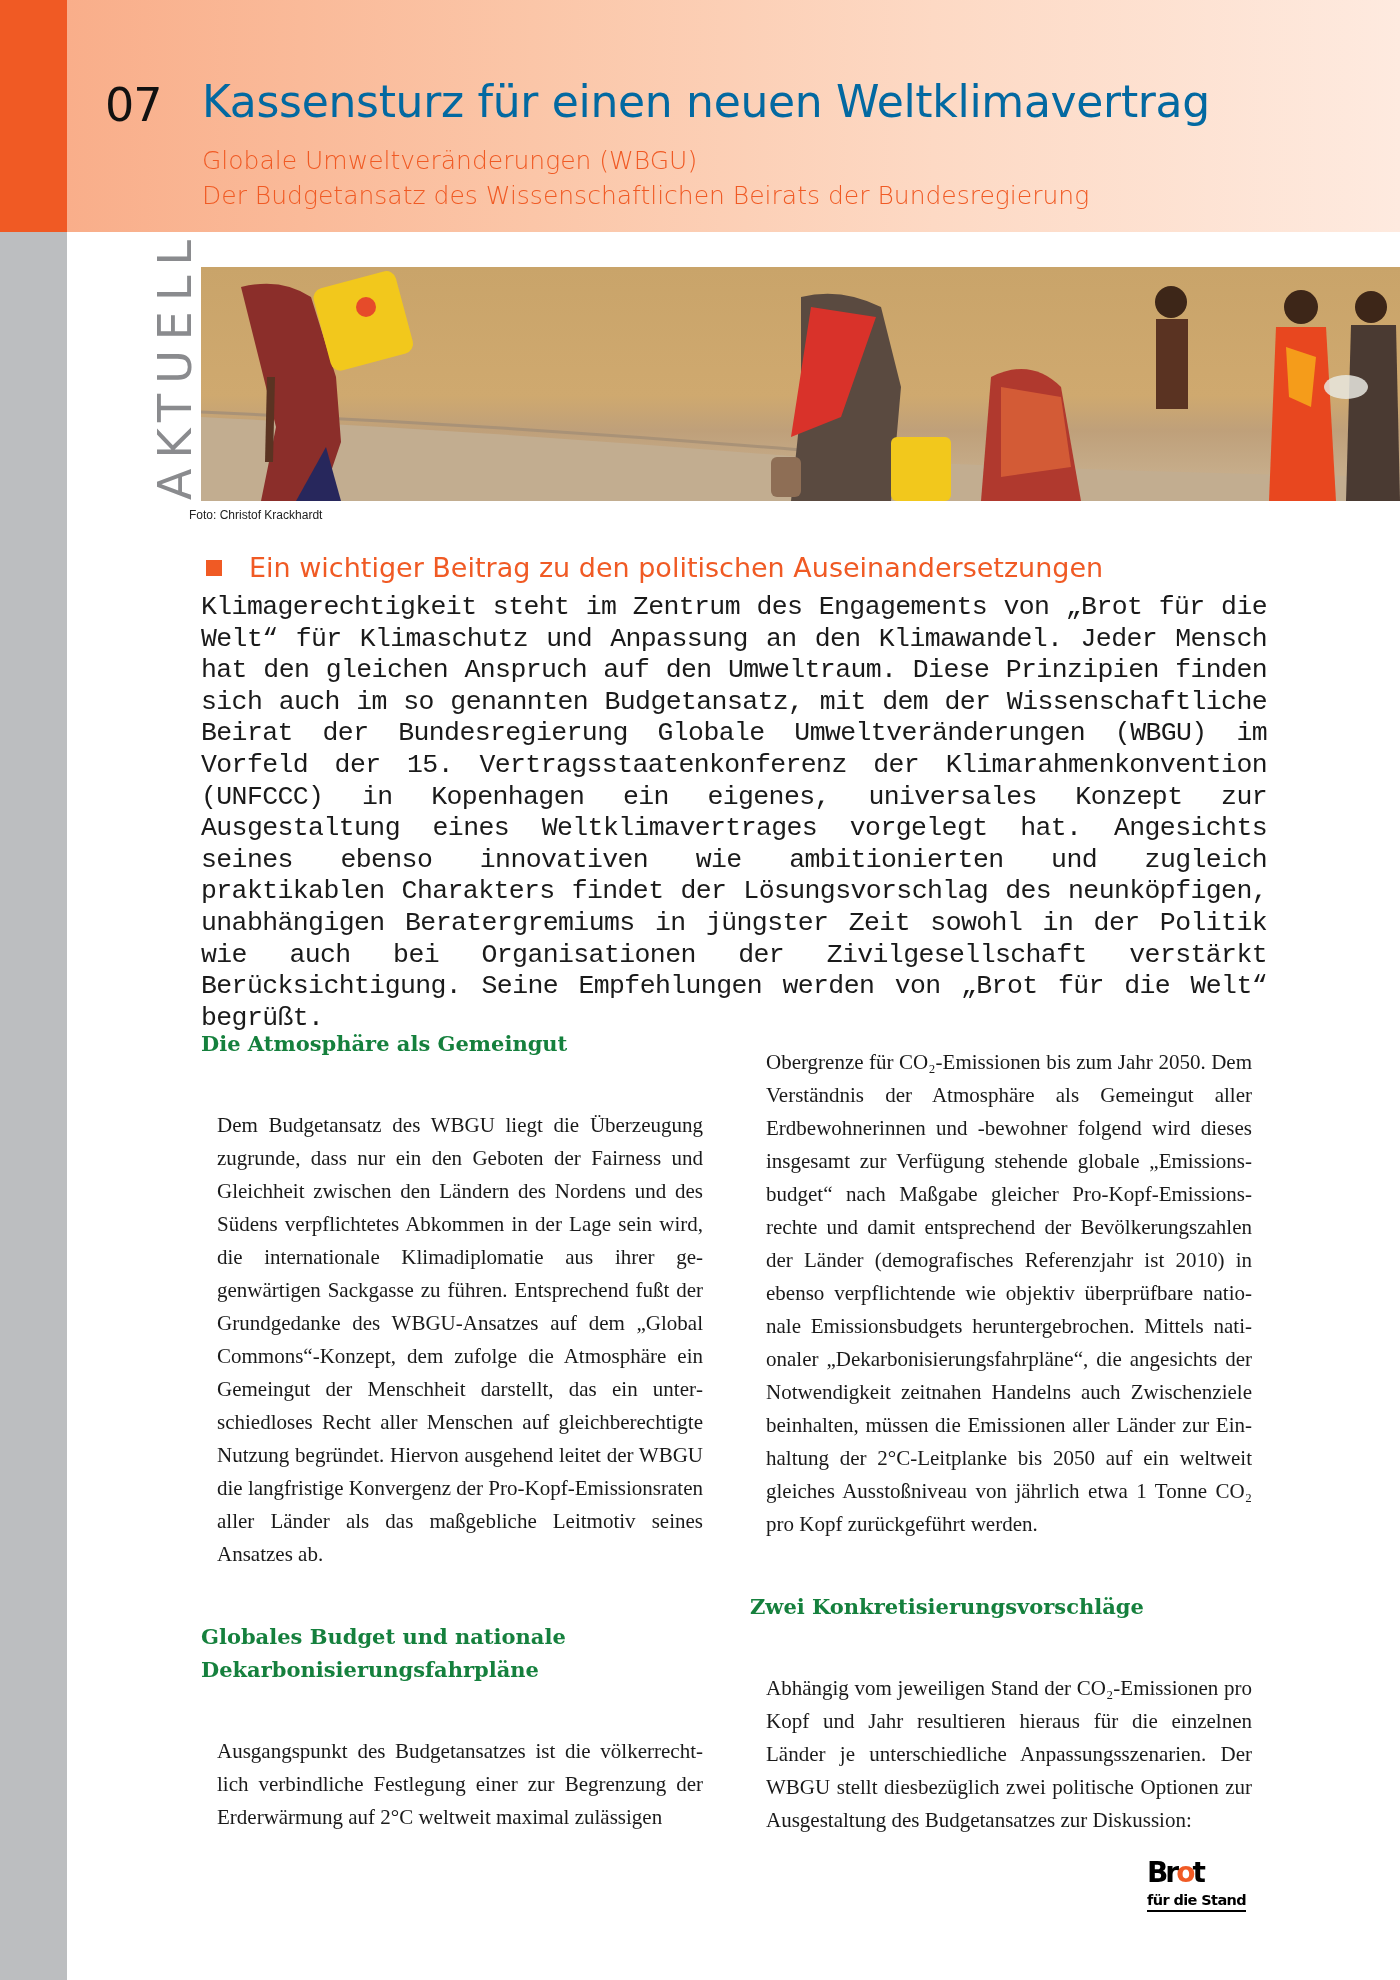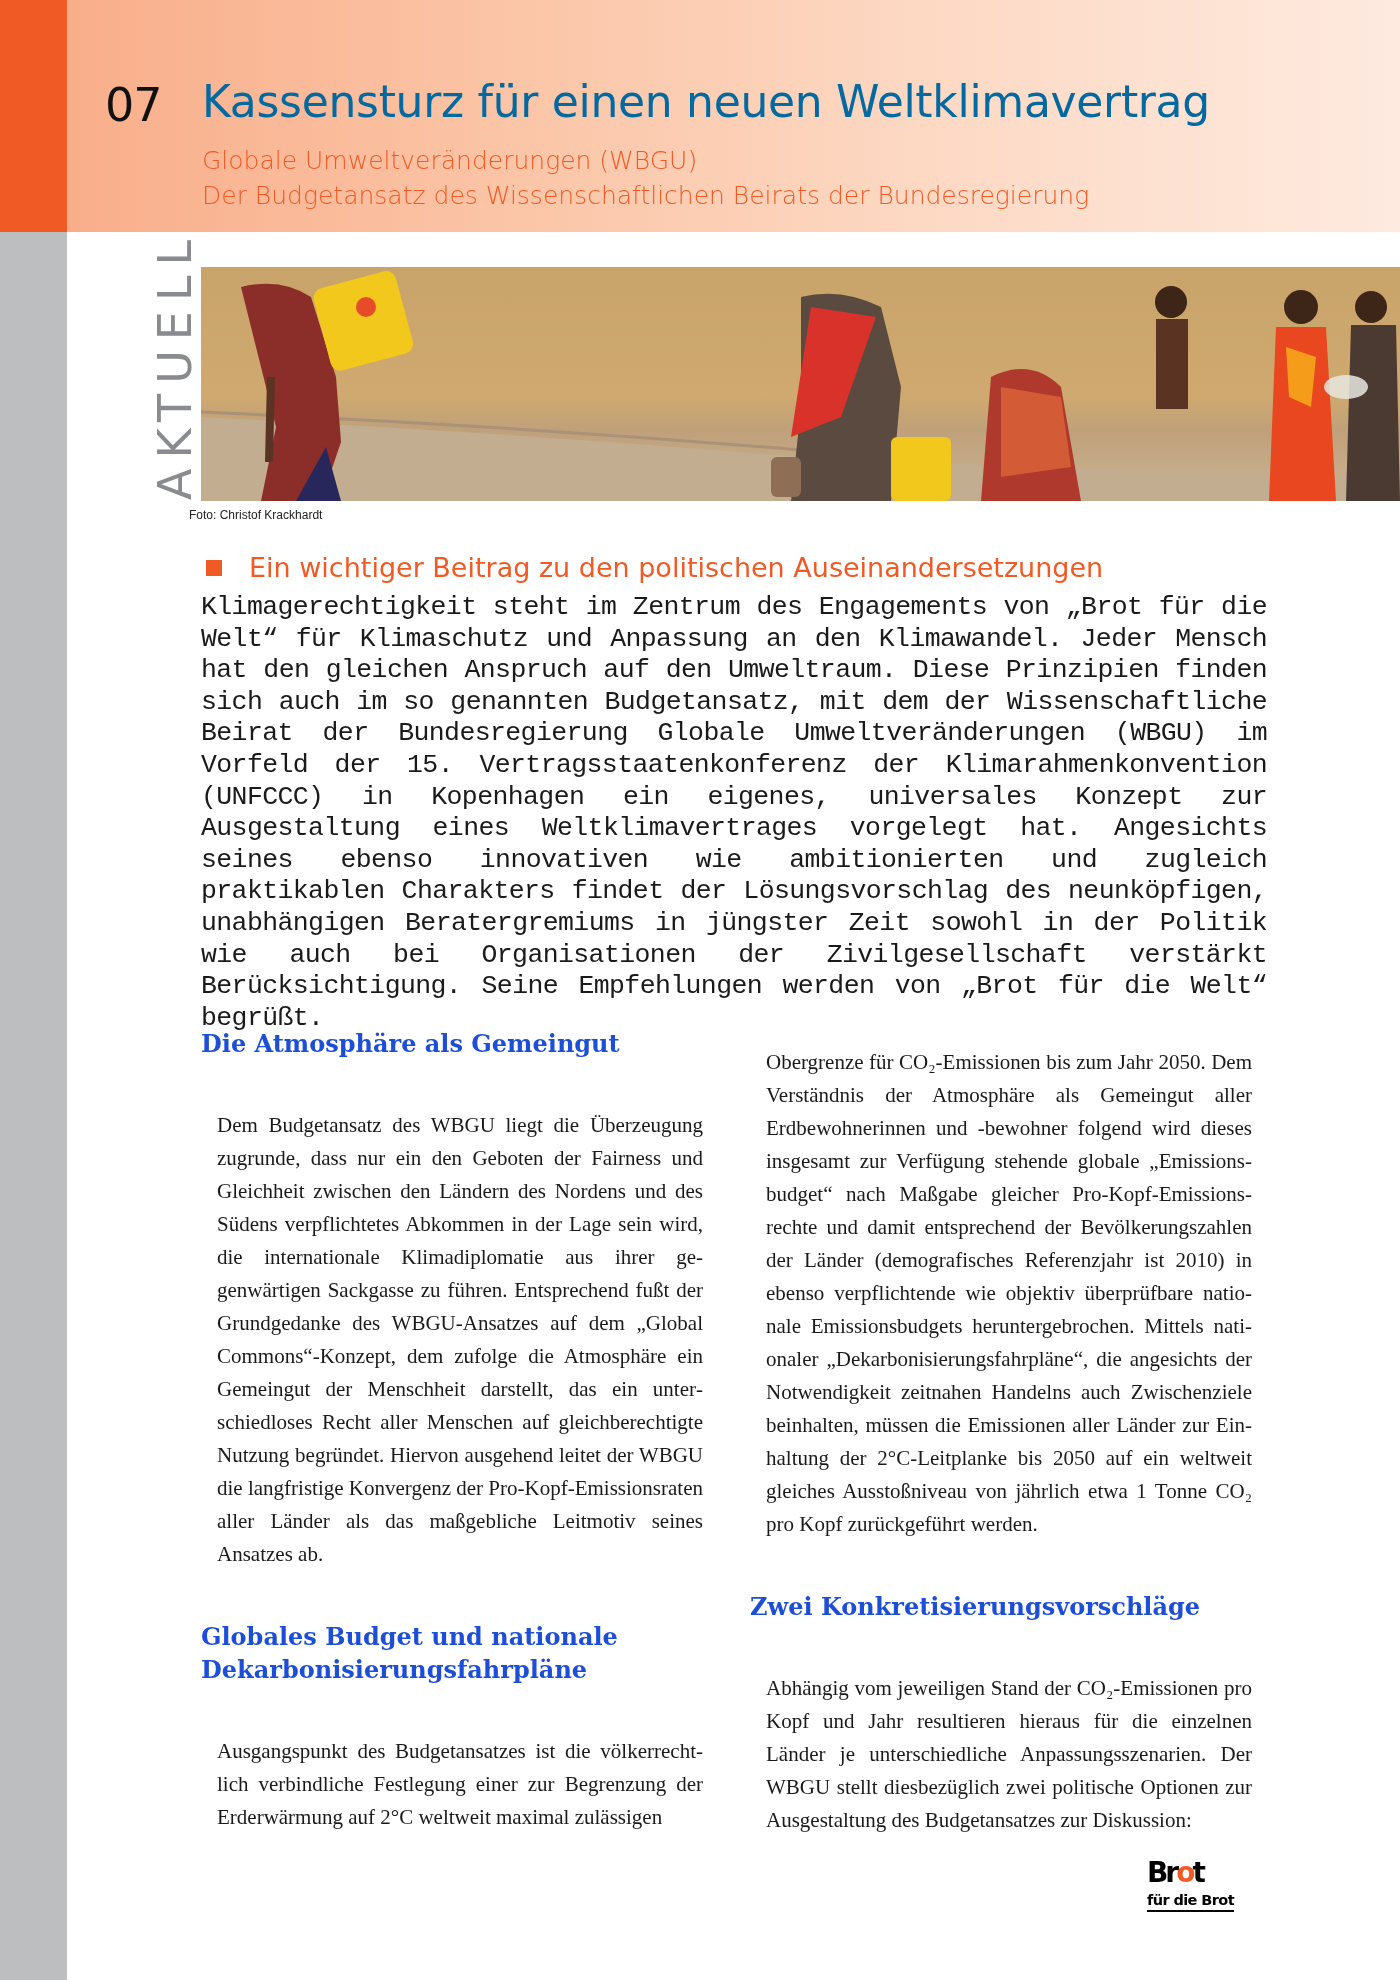--- a/index.html
+++ b/index.html
@@ -63,22 +63,22 @@
   }
   
   .col {
     position: absolute; top: 1027px; width: 518px;
     font-family: "Liberation Serif", serif; font-size: 21px; line-height: 33px;
     text-align: justify; color: #1a1a1a;
   }
   .col-left { left: 201px; }
   .col-right { left: 750px; top: 1030px; }
   .col h3 {
-    margin: 0; font-family: "DejaVu Serif", serif; font-weight: bold; font-size: 24px; line-height: 33px;
-    text-align: left; color: #1d4ed8;
+    margin: 0; font-family: "DejaVu Serif", serif; font-weight: bold; font-size: 21px; line-height: 33px;
+    text-align: left; color: #15803d;
   }
   .col p { margin: 16px; }
   .gap-head { height: 33px; }
   .gap-para { height: 33px; }
   
   .logo { position: absolute; left: 1147px; top: 1855px; width: 120px; }
   .logo-brot { font-family: "DejaVu Sans", sans-serif; font-weight: bold; font-size: 28px; line-height: 36px; letter-spacing: -3px; color: #000; }
   .logo-brot .o { color: #f05a24; }
   .logo-sub { font-family: "DejaVu Sans", sans-serif; font-weight: bold; font-size: 14.5px; line-height: 16px; letter-spacing: -0.6px; color: #000; border-bottom: 2px solid #000; padding-bottom: 2px; display: inline-block; }
 </style>
@@ -154,14 +154,14 @@
 <div class="col col-right">
   <p>Obergrenze für CO₂-Emissionen bis zum Jahr 2050. Dem Verständnis der Atmosphäre als Gemeingut aller Erdbewohnerinnen und -bewohner folgend wird dieses insgesamt zur Verfügung stehende globale „Emissions­budget“ nach Maßgabe gleicher Pro-Kopf-Emissions­rechte und damit entsprechend der Bevölkerungszahlen der Länder (demografisches Referenzjahr ist 2010) in ebenso verpflichtende wie objektiv überprüfbare natio­nale Emissionsbudgets heruntergebrochen. Mittels nati­onaler „Dekarbonisierungsfahrpläne“, die angesichts der Notwendigkeit zeitnahen Handelns auch Zwischenziele beinhalten, müssen die Emissionen aller Länder zur Ein­haltung der 2°C-Leitplanke bis 2050 auf ein weltweit gleiches Ausstoßniveau von jährlich etwa 1 Tonne CO₂ pro Kopf zurückgeführt werden.</p>
   <div class="gap-para"></div>
   <h3>Zwei Konkretisierungsvorschläge</h3>
   <div class="gap-head"></div>
   <p>Abhängig vom jeweiligen Stand der CO₂-Emissionen pro Kopf und Jahr resultieren hieraus für die einzelnen Länder je unterschiedliche Anpassungsszenarien. Der WBGU stellt diesbezüglich zwei politische Optionen zur Ausgestaltung des Budgetansatzes zur Diskussion:</p>
 </div>
 
 <div class="logo">
   <div class="logo-brot"><span>Br</span><span class="o">o</span><span>t</span></div>
-  <div class="logo-sub">für die Brot</div>
+  <div class="logo-sub">für die Stand</div>
 </div>
 
 </body></html>

